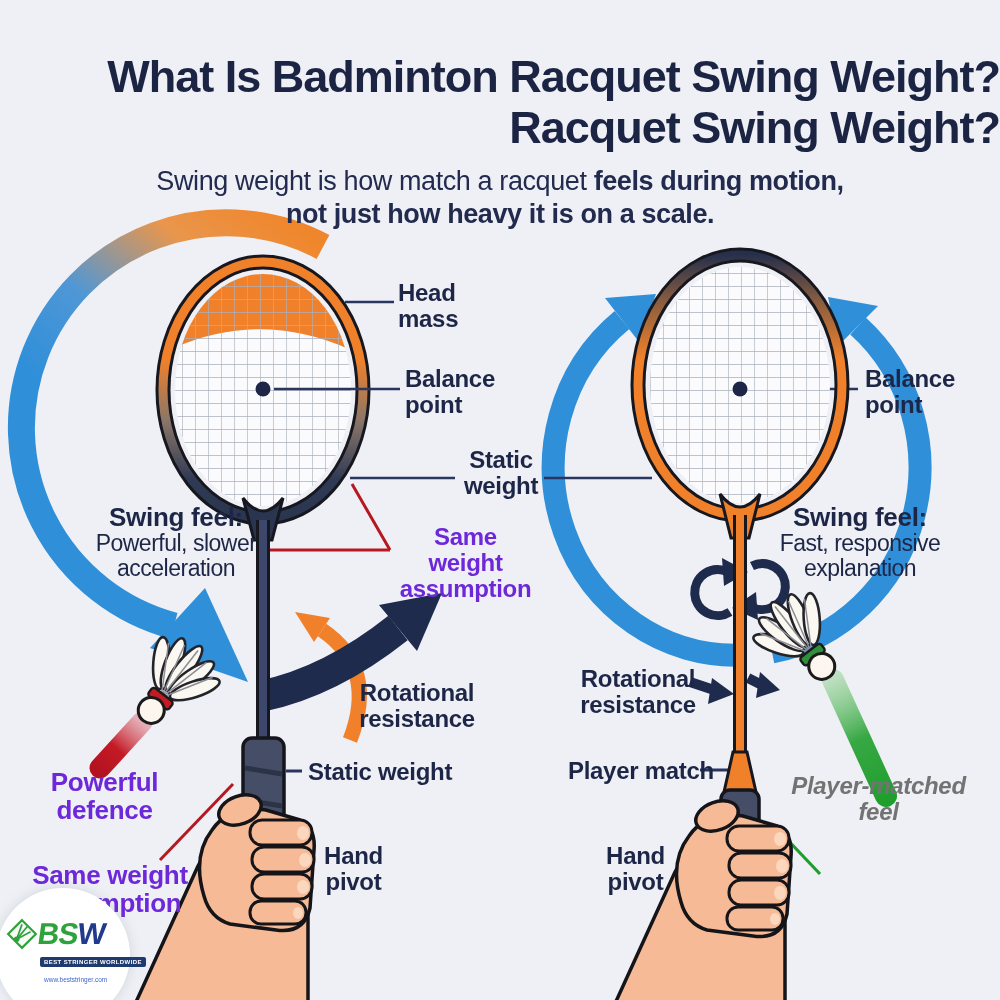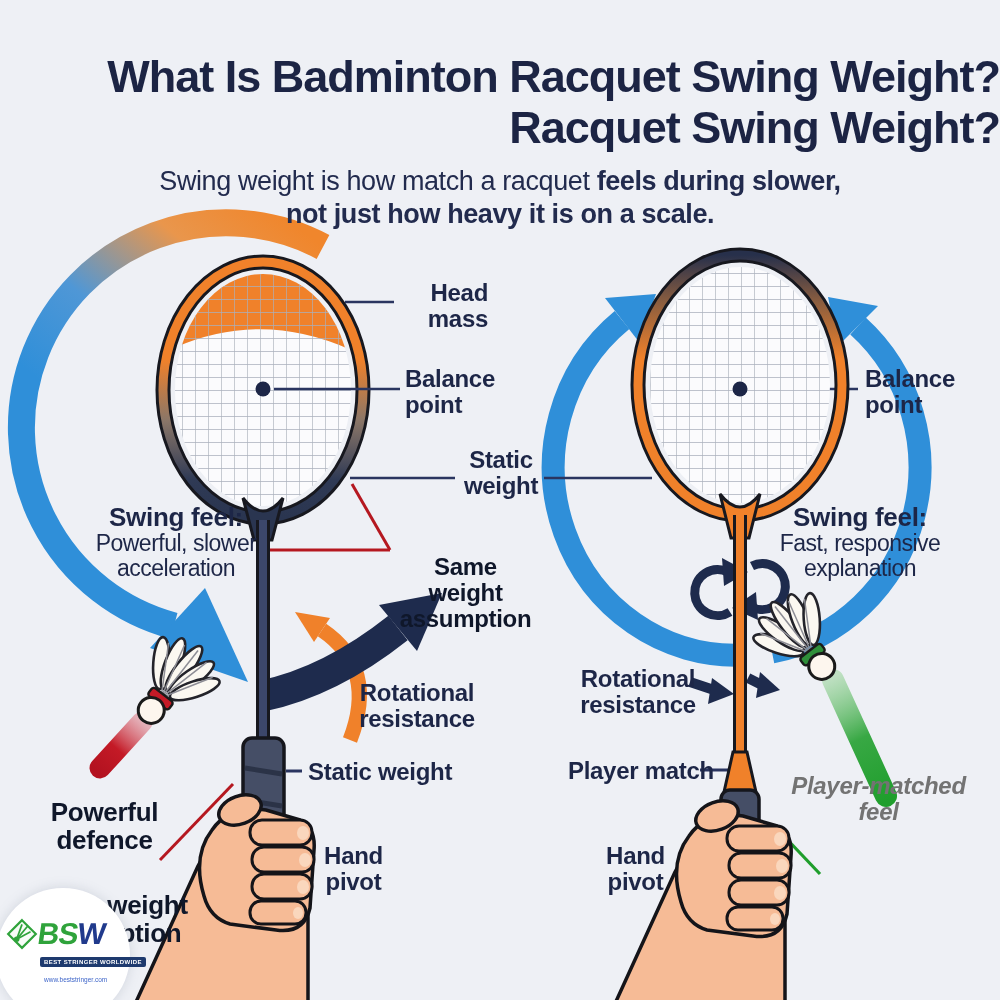--- a/index.html
+++ b/index.html
@@ -1,21 +1,21 @@
 <!DOCTYPE html>
 <html><head>
 <meta charset="utf-8">
 <style>
   html,body{margin:0;padding:0;background:#dfe2e8;}
   .stage{position:relative;width:1000px;height:1000px;overflow:hidden;background:#eef0f5;
          font-family:"Liberation Sans",sans-serif;}
   svg.art{position:absolute;left:0;top:0;}
   .label{position:absolute;font-weight:700;font-size:24px;line-height:1.08;color:#1d2647;letter-spacing:-0.3px;}
   .center{text-align:center;}
-  .red{color:#0f172a;margin-top:30px;}
+  .red{color:#6d28d9;}
   .green{color:#737373;font-style:italic;}
   .title{position:absolute;left:0;top:52px;width:1000px;text-align:right;
          font-size:45px;font-weight:700;color:#1c2444;letter-spacing:-1px;line-height:1.13;}
   .subtitle{position:absolute;left:0;top:165px;width:1000px;text-align:center;
             font-size:27px;color:#222b4e;letter-spacing:-0.4px;line-height:1.22;font-weight:400;}
   .subtitle b{font-weight:700;}
   .swing-title{font-size:26px;font-weight:700;}
   .swing-body{font-size:23px;font-weight:400;letter-spacing:-0.5px;}
   
   .logo-circle{position:absolute;left:-4px;top:888px;width:134px;height:134px;border-radius:50%;
@@ -229,25 +229,25 @@
   <use href="#hand"></use>
   <use href="#hand" transform="translate(477,6)"></use>
 </svg>
 
 <div class="title">
   <div>What Is Badminton Racquet Swing Weight?</div>
   <div>Racquet Swing Weight?</div>
 </div>
 
 <div class="subtitle">
-  <div><span>Swing weight is how match a racquet </span><b>feels during slower,</b></div>
+  <div><span>Swing weight is how match a racquet </span><b>feels during motion,</b></div>
   <b>not just how heavy it is on a scale.</b>
 </div>
 
-<div class="label" style="left:398px;top:280px;width:90px;text-align:right;">Head mass</div>
+<div class="label" style="left:398px;top:280px;width:90px;">Head mass</div>
 <div class="label" style="left:405px;top:366px;width:105px;">Balance point</div>
 <div class="label center" style="left:456px;top:447px;width:90px;">Static weight</div>
 <div class="label center red" style="left:398px;top:524px;width:135px;">Same weight assumption</div>
 
 <div class="label center" style="left:78px;top:503px;width:196px;">
   <div class="swing-title">Swing feel:</div>
   <div class="swing-body">Powerful, slower acceleration</div>
 </div>
 
 <div class="label center" style="left:347px;top:680px;width:140px;">Rotational resistance</div>

